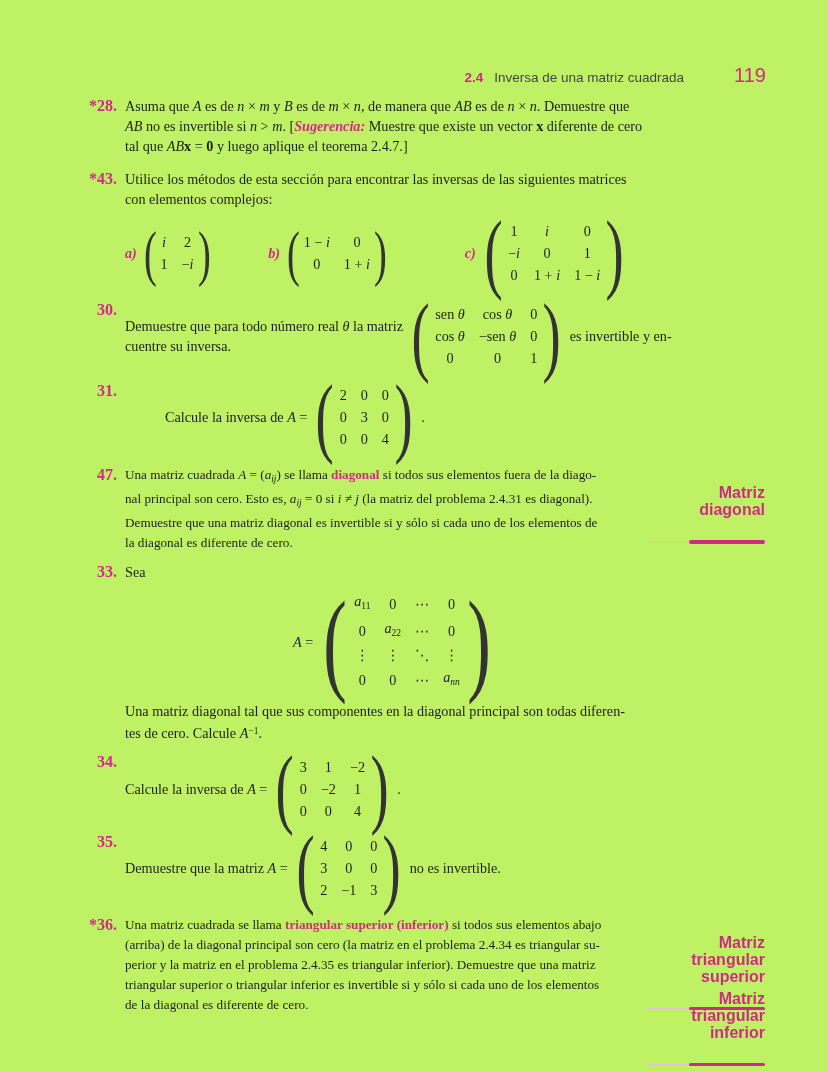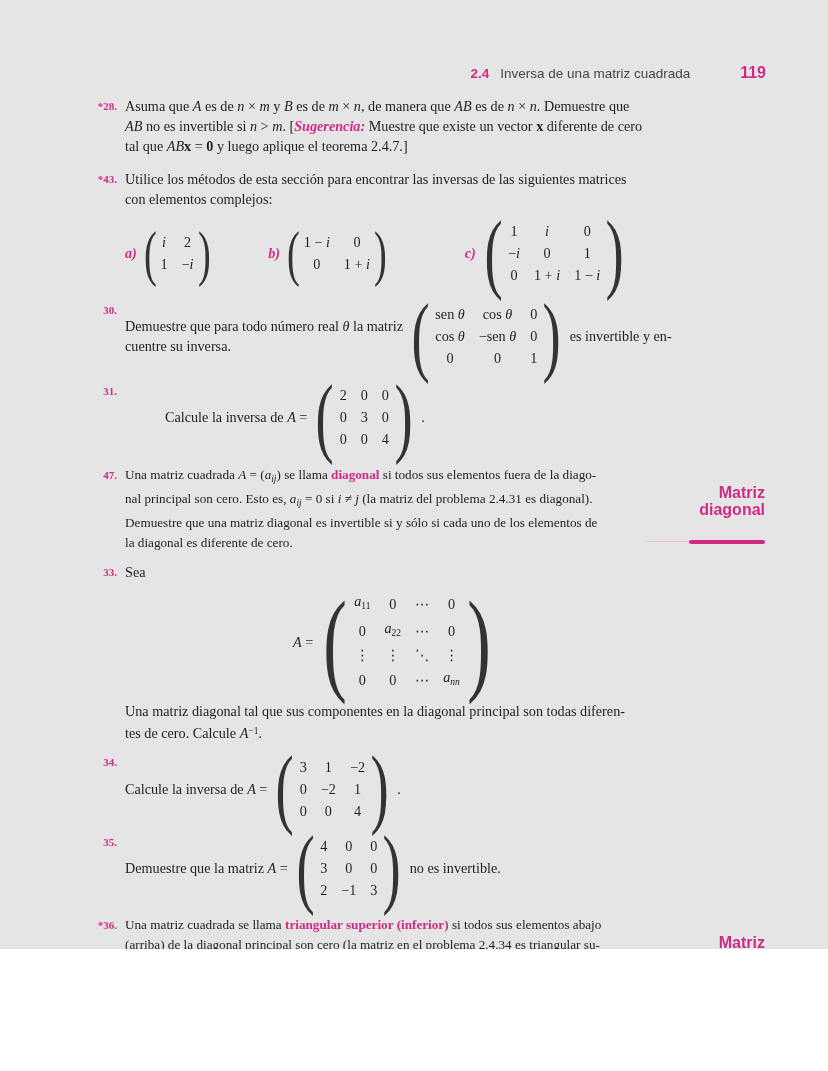--- a/index.html
+++ b/index.html
@@ -1,35 +1,35 @@
 <!DOCTYPE html>
 <html><head>
 <meta charset="utf-8">
 <style>
   html,body { margin:0; padding:0; background:#ffffff; }
   .page {
-    position:relative; width:828px; height:949px; background:#e5e5e5;
+    position:relative; width:828px; height:1071px; background:#bef264;
     font-family:"Liberation Serif", serif; color:#1e1e1e; overflow:hidden;
   }
   
   .rhead {
     position:absolute; top:64px; left:0; right:62px;
     display:flex; justify-content:flex-end; align-items:baseline;
     font-family:"Liberation Sans", sans-serif; font-size:13.5px;
   }
   .rhead .sec { color:#d12a86; font-weight:bold; margin-right:11px; }
   .rhead .htitle { color:#454545; margin-right:50px; }
-  .rhead .hpage { color:#d12a86; font-weight:bold; font-size:16px; }
+  .rhead .hpage { color:#d12a86; font-weight:normal; font-size:20px; }
 
   
   .content { position:absolute; top:96px; left:85px; width:680px; }
   .problem { position:relative; display:flex; align-items:flex-start; }
   .num {
     flex:0 0 32px; text-align:right; margin-right:8px;
-    color:#d12a86; font-weight:bold; font-size:11px; line-height:20px;
+    color:#d12a86; font-weight:bold; font-size:16px; line-height:20px;
   }
   .pbody { flex:1; min-width:0; }
   .ptext { font-size:14.2px; line-height:20px; white-space:pre; }
   .narrow .ptext { font-size:13.2px; }
   .accent { color:#d12a86; font-weight:bold; }
 
   
   .inline-row { display:flex; align-items:center; }
   .inline-row > * + * { margin-left:7px; }
   .matrix { display:inline-flex; align-items:center; }

